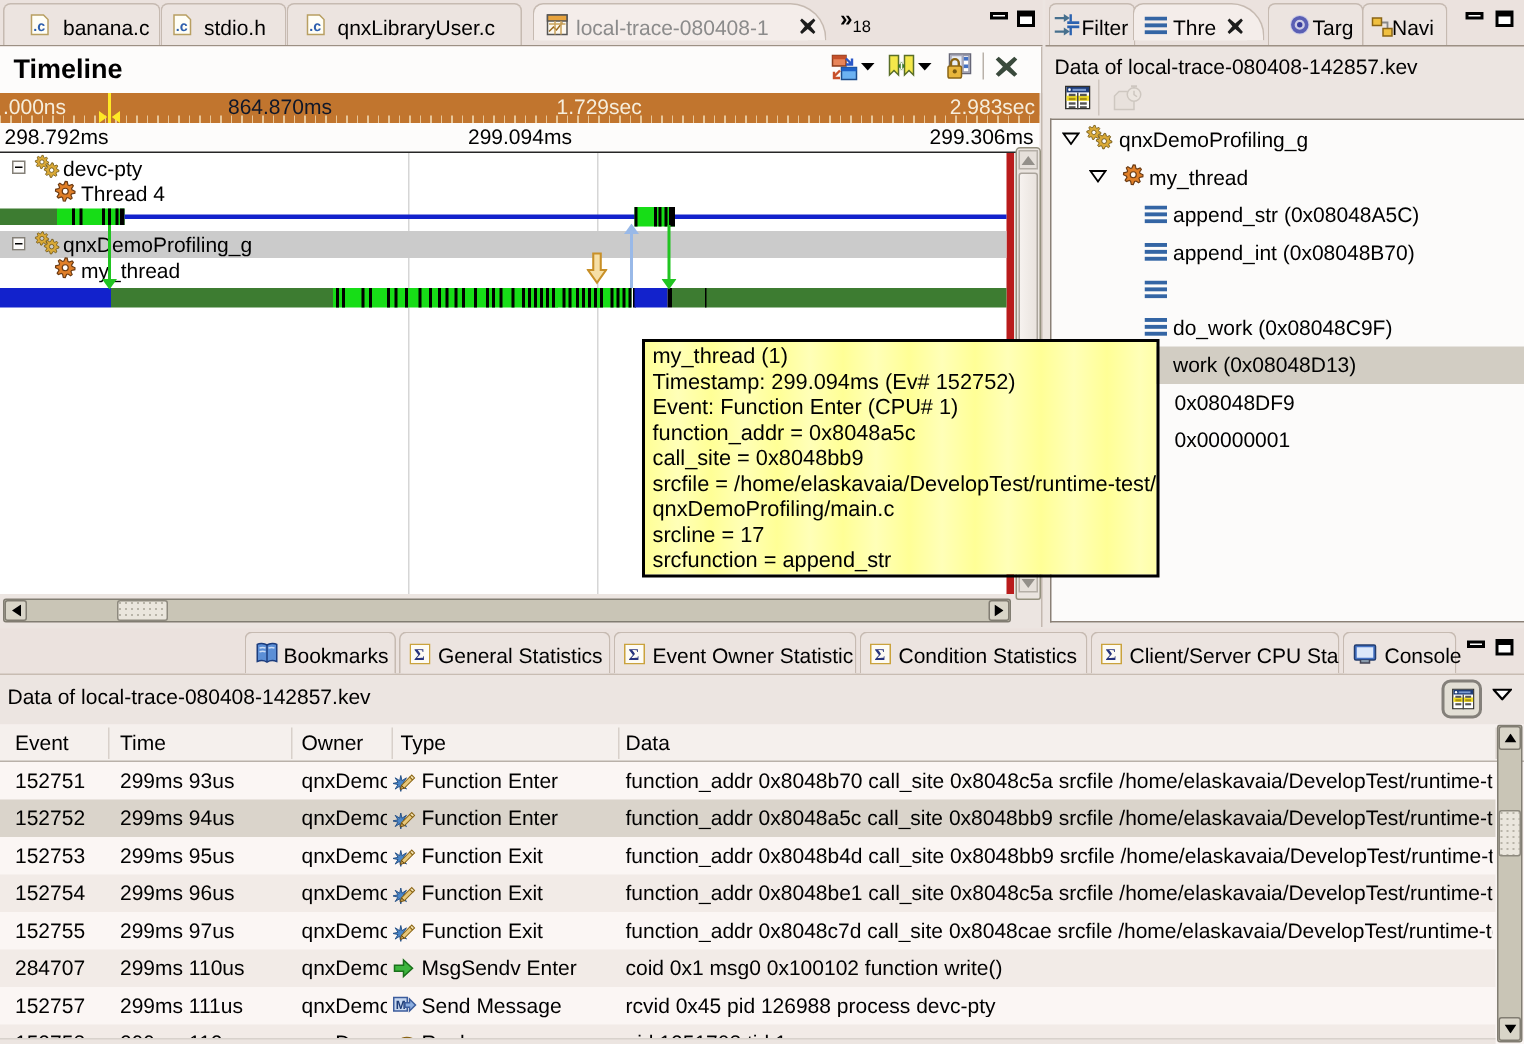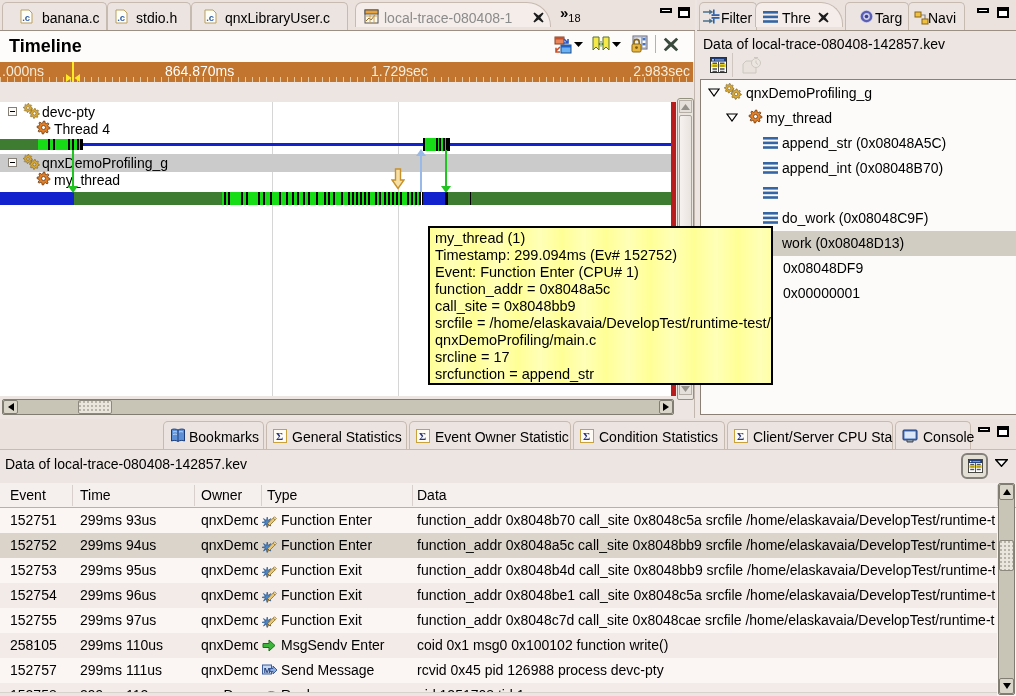--- a/index.html
+++ b/index.html
@@ -108,31 +108,36 @@
       <circle cx="6.5" cy="12.6" r="1.4" fill="#7a5a10"></circle>
     </svg>
     <div class="a" style="left:655px;top:4px;width:1px;height:18px;background:#b9b1a9"></div>
     <svg class="a" style="left:663px;top:6px" width="16" height="15" viewBox="0 0 16 15">
         <path d="M2.8 0.8 L8 5.4 L13.2 0.8 L15.2 2.6 L10.4 7.5 L15.2 12.4 L13.2 14.2 L8 9.6 L2.8 14.2 L0.8 12.4 L5.6 7.5 L0.8 2.6 Z" fill="#3a4a3c"></path>
       </svg>
   </div>
 
   <div class="a" style="left:0;top:31px;width:693px;height:20px;background:#c1752e">
     <div class="a nw" style="left:2px;top:1px;font-size:14px;color:#f6eedd">.000ns</div>
-    <div class="a nw" style="left:165px;top:1px;font-size:14px;color:#ffffff">864.870ms</div>
+    <div class="a nw" style="left:152px;top:1px;font-size:14px;color:#0f172a">864.870ms</div>
     <div class="a nw" style="left:371px;top:1px;font-size:14px;color:#f6eedd">1.729sec</div>
     <div class="a nw" style="right:3px;top:1px;font-size:14px;color:#f6eedd">2.983sec</div>
     <div class="a" style="left:0;bottom:0;width:693px;height:5px;background:repeating-linear-gradient(90deg,#e8c79a 0,#e8c79a 1px,transparent 1px,transparent 7px)"></div>
 
     <div class="a" style="left:72px;top:0;width:2px;height:20px;background:#ffe926"></div>
     <svg class="a" style="left:66px;top:12px" width="14" height="8" viewBox="0 0 14 8">
         <path d="M0 0v8l5.5-4zM14 0v8l-5.5-4z" fill="#ffe926"></path>
       </svg>
   </div>
 
+  <div class="a" style="left:0;top:51px;width:693px;height:20px;background:#fdfcfb;border-bottom:1px solid #262626;box-sizing:border-box">
+    <div class="a nw" style="left:3px;top:1px;font-size:14px">298.792ms</div>
+    <div class="a nw" style="left:312px;top:1px;font-size:14px">299.094ms</div>
+    <div class="a nw" style="right:4px;top:1px;font-size:14px">299.306ms</div>
+  </div>
 
   <div class="a" id="tlcontent" style="left:0;top:71px;width:676px;height:294px;background:#fff;border-right:5px solid #b91c1c;box-sizing:border-box;overflow:hidden">
     <div class="gridv" style="left:272px;top:0;height:294px"></div>
     <div class="gridv" style="left:398px;top:0;height:294px"></div>
 
     <div class="expbox" style="left:8px;top:5px">
         <i></i>
       </div>
     <svg class="a" style="left:23px;top:1px" width="17" height="16" viewBox="0 0 17 16">
       <g fill="#d9a937" stroke="#6b5212" stroke-width="0.8">
@@ -553,21 +558,21 @@
       <span class="c1">152755</span>
         <span class="c2">299ms 97us</span>
         <span class="c3">qnxDemoProfiling_g</span>
       <svg class="tico" width="15" height="15" viewBox="0 0 15 15">
           <use href="#fnico"></use>
         </svg>
       <span class="c4">Function Exit</span>
         <span class="c5">function_addr 0x8048c7d call_site 0x8048cae srcfile /home/elaskavaia/DevelopTest/runtime-test/qnxDemoProfiling/main.c</span>
     </div>
     <div class="trow" style="top:150px;background:#f2ebe7">
-      <span class="c1">258105</span>
+      <span class="c1">284707</span>
         <span class="c2">299ms 110us</span>
         <span class="c3">qnxDemoProfiling_g</span>
       <svg class="tico" width="15" height="15" viewBox="0 0 15 15">
           <use href="#msgico"></use>
         </svg>
       <span class="c4">MsgSendv Enter</span>
         <span class="c5">coid 0x1 msg0 0x100102 function write()</span>
     </div>
     <div class="trow" style="top:175px;background:#fbf6f4">
       <span class="c1">152757</span>

